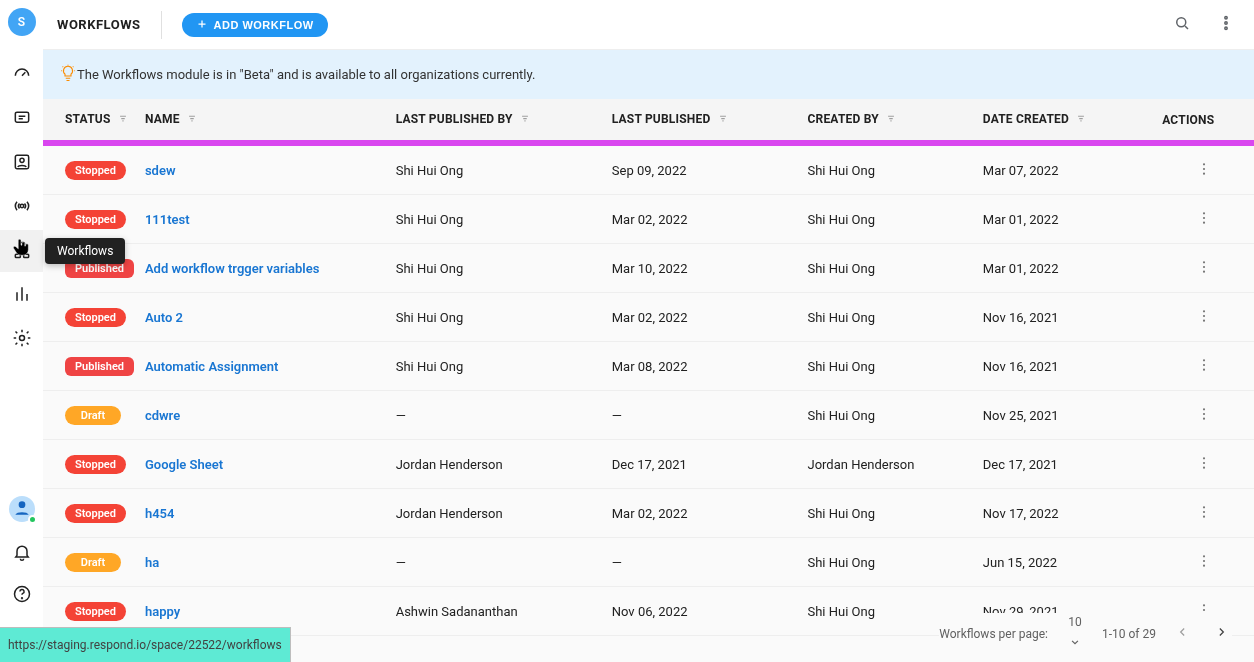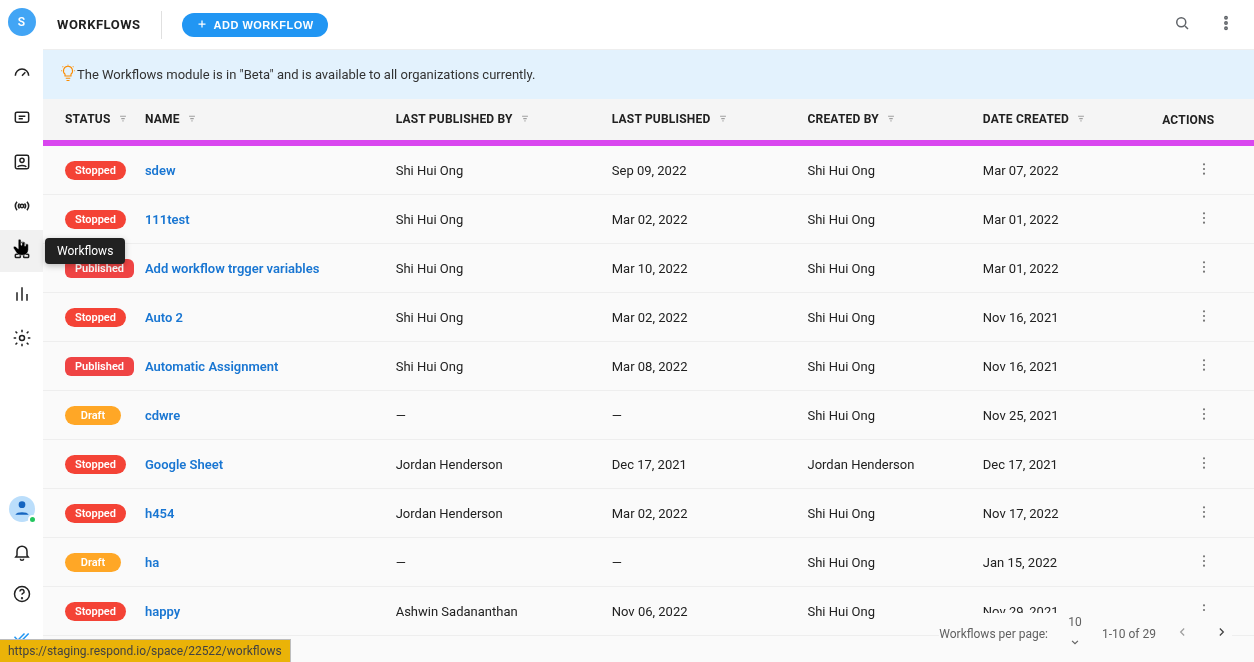--- a/index.html
+++ b/index.html
@@ -192,23 +192,23 @@
   .pager .sel svg { width: 14px; height: 14px; }
   .pager .nav-btn {
     width: 22px; height: 22px; display:flex; align-items:center; justify-content:center;
     cursor: pointer; color: #9e9e9e;
   }
   .pager .nav-btn svg { width: 14px; height: 14px; stroke: currentColor; fill:none; stroke-width:2.2;}
 
   
   .status-url {
     position: absolute; left: 0; bottom: 0;
-    background: #eab308; border: 1px solid #bdbdbd;
+    background: #5eead4; border: 1px solid #bdbdbd;
     border-left: none; border-bottom: none;
-    padding: 4px 8px; font-size: 12px; color: #424242;
+    padding: 10px 8px; font-size: 12px; color: #424242;
     z-index: 50;
   }
 </style>
 </head>
 <body>
 
 <div class="app">
 
   <div class="sidebar">
     <div class="avatar">S</div>
@@ -537,21 +537,21 @@
                       <circle cx="12" cy="19" r="1.6"></circle>
                     </svg></span>
                 </span></td>
             </tr>
             <tr>
               <td><span class="badge Draft">Draft</span></td>
               <td><span class="wf-name">ha</span></td>
               <td>—</td>
               <td>—</td>
               <td>Shi Hui Ong</td>
-              <td>Jan 15, 2022</td>
+              <td>Jun 15, 2022</td>
               <td class="row-actions"><span class="icon-btn">
                   <span><svg viewBox="0 0 24 24">
                       <circle cx="12" cy="5" r="1.6"></circle>
                       <circle cx="12" cy="12" r="1.6"></circle>
                       <circle cx="12" cy="19" r="1.6"></circle>
                     </svg></span>
                 </span></td>
             </tr>
             <tr>
               <td><span class="badge Stopped">Stopped</span></td>

